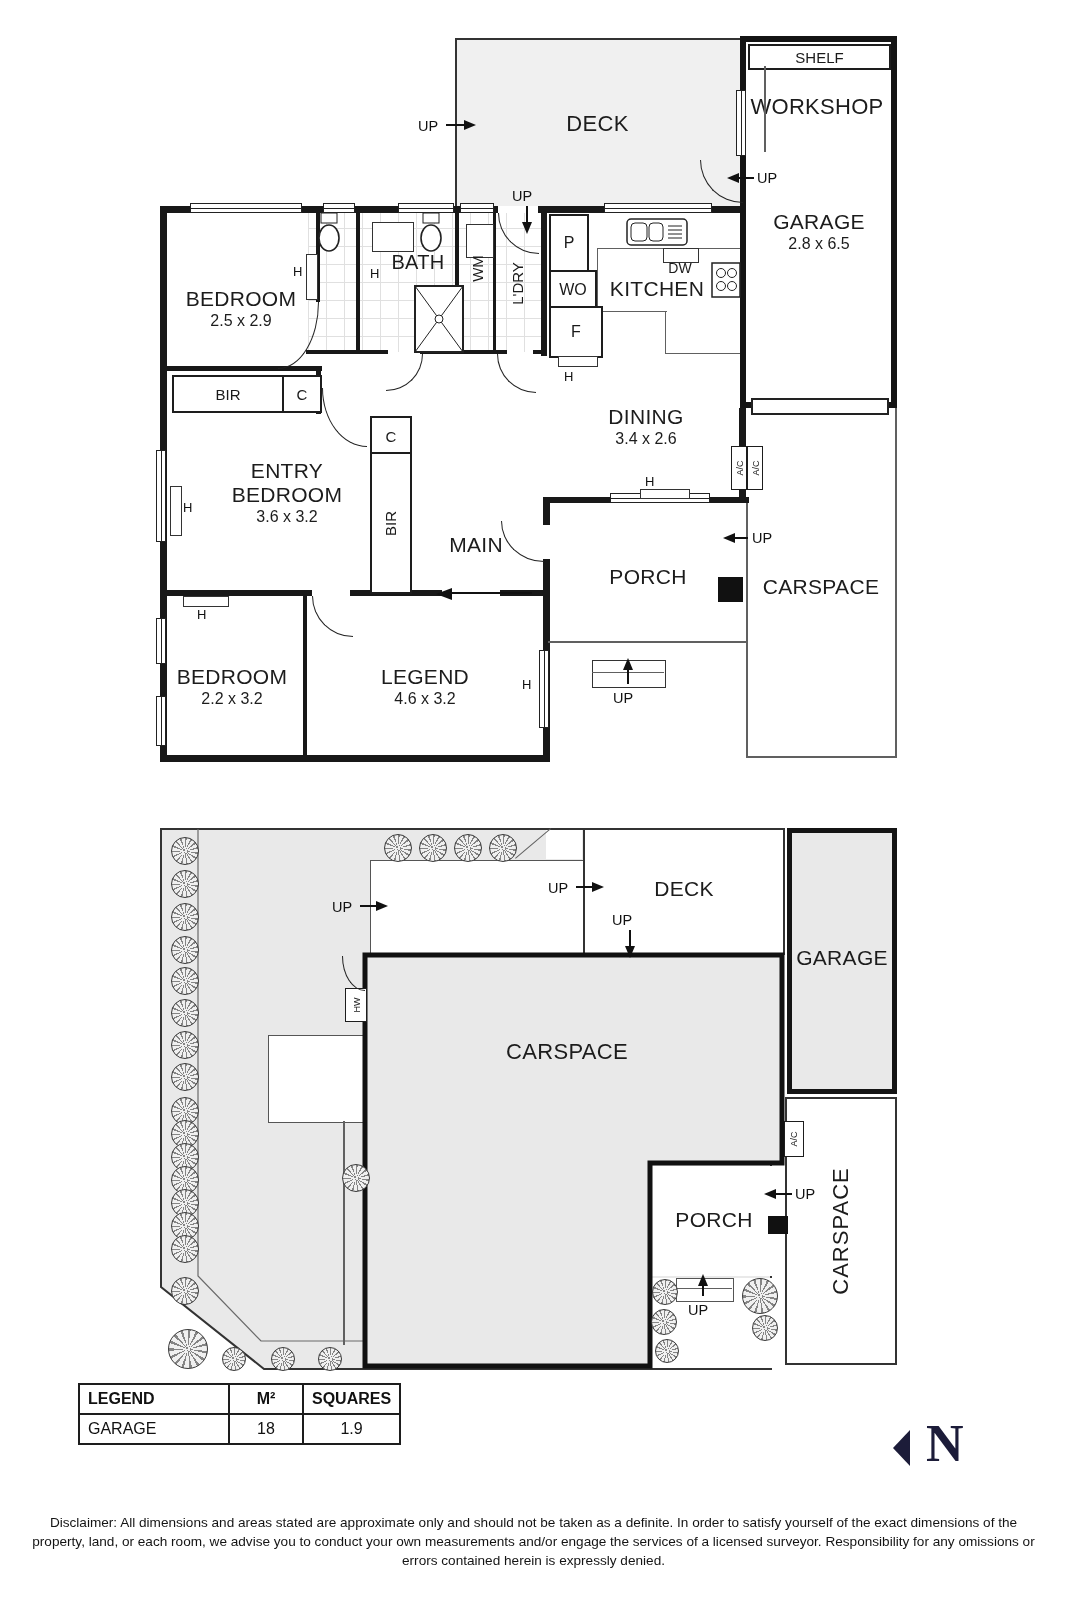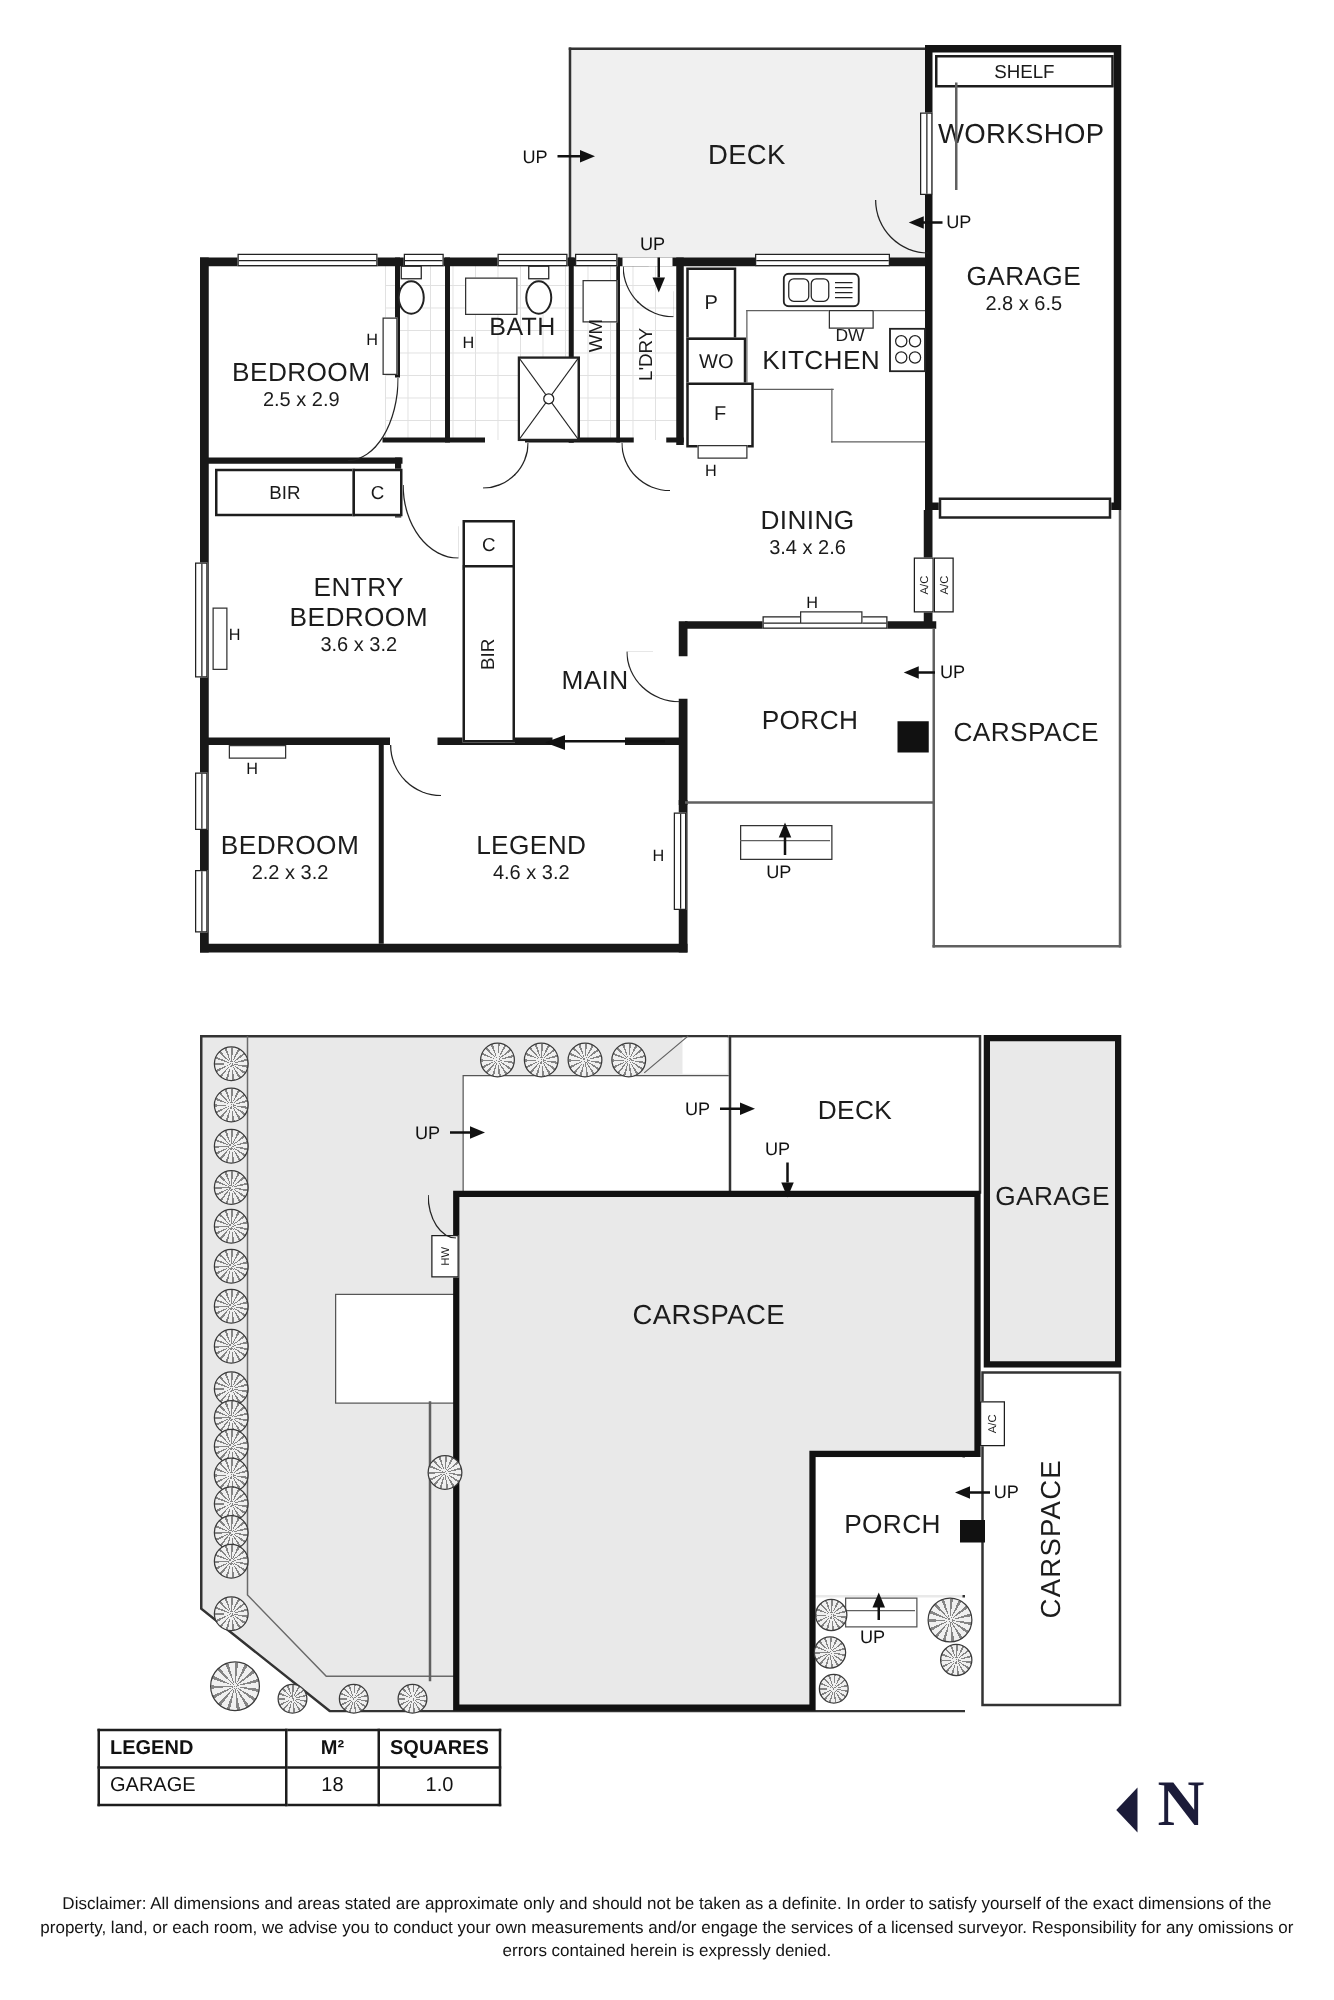--- a/index.html
+++ b/index.html
@@ -379,21 +379,21 @@
       </colgroup>
     <tbody>
         <tr>
       <th>LEGEND</th>
       <th class="c">M²</th>
       <th class="c">SQUARES</th>
     </tr>
     <tr>
       <td>GARAGE</td>
       <td class="c">18</td>
-      <td class="c">1.0</td>
+      <td class="c">1.9</td>
     </tr>
   </tbody>
     </table>
 
   <div class="a" style="left:893px;top:1430px;width:0;height:0;border-top:18px solid transparent;border-bottom:18px solid transparent;border-right:17px solid #1c1c39"></div>
   <div class="nchar" style="left:926px;top:1418px">N</div>
 
   <div class="disc">Disclaimer: All dimensions and areas stated are approximate only and should not be taken as a definite. In order to satisfy yourself of the exact dimensions of the property, land, or each room, we advise you to conduct your own measurements and/or engage the services of a licensed surveyor. Responsibility for any omissions or errors contained herein is expressly denied.</div>
 
 </div>

